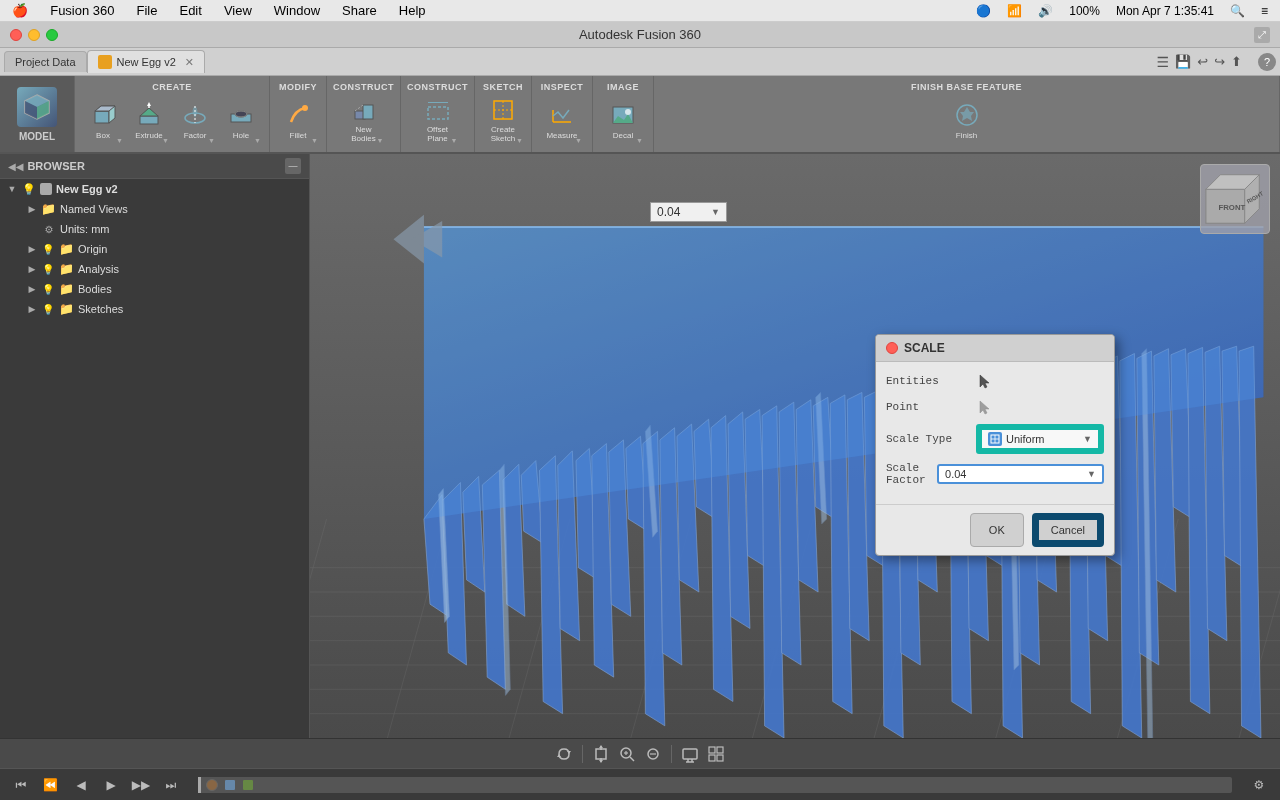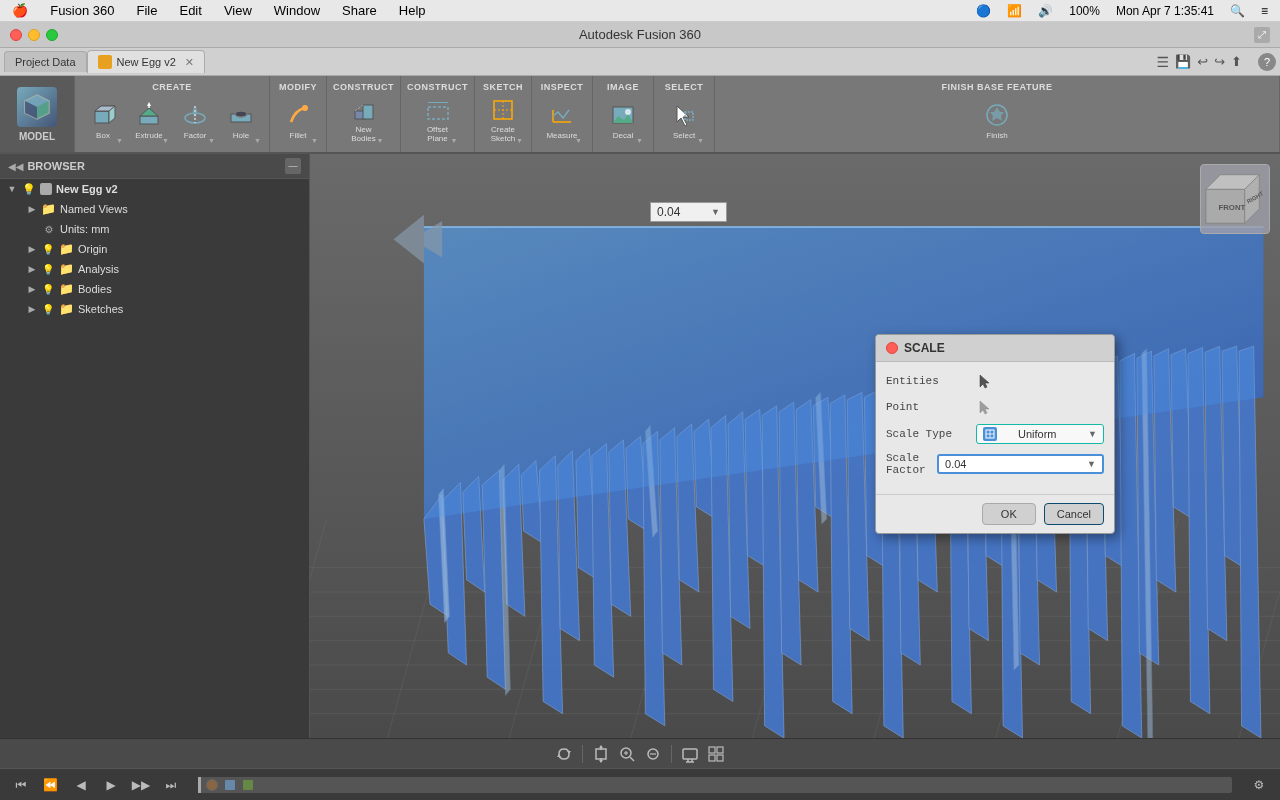--- a/index.html
+++ b/index.html
@@ -73,29 +73,29 @@
 
     
     #scale-dialog { position: absolute; top: 180px; right: 165px; width: 240px; background: #e8e8e8; border: 1px solid #999; border-radius: 4px; box-shadow: 4px 4px 12px rgba(0,0,0,0.4); z-index: 100; }
     .dialog-header { display: flex; align-items: center; padding: 6px 10px; background: #d0d0d0; border-bottom: 1px solid #bbb; border-radius: 4px 4px 0 0; gap: 6px; }
     .dialog-close-btn { width: 12px; height: 12px; border-radius: 50%; background: #ff5f57; border: 1px solid #e0443e; cursor: pointer; }
     .dialog-title { font-size: 12px; font-weight: bold; color: #333; }
     .dialog-body { padding: 10px; }
     .dialog-row { display: flex; align-items: center; margin-bottom: 8px; }
     .dialog-label { width: 90px; font-size: 11px; color: #444; font-family: Liberation Mono, monospace; }
     .dialog-control { flex: 1; display: flex; align-items: center; }
-    .select-box { display: flex; align-items: center; background: #f8f8f8; border: 1px solid #14b8a6; border-radius: 3px; padding: 2px 6px; width: 100%; gap: 21px; cursor: pointer; }
+    .select-box { display: flex; align-items: center; background: #f8f8f8; border: 6px solid #14b8a6; border-radius: 3px; padding: 2px 6px; width: 100%; gap: 4px; cursor: pointer; }
     .select-box .select-icon { width: 14px; height: 14px; background: #4a90d9; border-radius: 2px; display: flex; align-items: center; justify-content: center; color: #fff; font-size: 8px; }
     .select-box .select-label { flex: 1; font-size: 11px; color: #333; }
     .select-box .select-arrow { font-size: 9px; color: #666; }
     .cursor-icon { width: 18px; height: 18px; display: flex; align-items: center; justify-content: center; color: #555; font-size: 14px; }
     .text-input { background: #fff; border: 2px solid #4a90d9; border-radius: 3px; padding: 2px 6px; width: 100%; font-size: 11px; color: #333; outline: none; display: flex; align-items: center; justify-content: space-between; }
     .dialog-footer { display: flex; justify-content: flex-end; gap: 8px; padding: 8px 10px; border-top: 1px solid #ccc; }
     .btn-ok { background: #d0d0d0; border: 1px solid #aaa; border-radius: 4px; padding: 4px 18px; font-size: 11px; color: #333; cursor: pointer; }
-    .btn-cancel { background: #d0d0d0; border: 1px solid #0c4a6e; border-radius: 4px; padding: 4px 12px; font-size: 11px; color: #333; cursor: pointer; }
+    .btn-cancel { background: #d0d0d0; border: 7px solid #0c4a6e; border-radius: 4px; padding: 4px 12px; font-size: 11px; color: #333; cursor: pointer; }
 
     
     #bottom-toolbar { height: 30px; background: #4a4a4a; display: flex; align-items: center; justify-content: center; gap: 2px; border-top: 1px solid #333; }
     .bottom-btn { width: 24px; height: 24px; display: flex; align-items: center; justify-content: center; border-radius: 3px; cursor: pointer; color: #bbb; font-size: 13px; }
     .bottom-separator { width: 1px; height: 18px; background: #666; margin: 0 4px; }
 
     
     #statusbar { height: 32px; background: #3a3a3a; display: flex; align-items: center; padding: 0 10px; gap: 8px; border-top: 1px solid #555; }
     .status-btn { width: 22px; height: 22px; display: flex; align-items: center; justify-content: center; border-radius: 3px; cursor: pointer; color: #bbb; font-size: 12px; }
     .status-timeline { display: flex; align-items: center; gap: 4px; margin: 0 8px; }
@@ -330,37 +330,20 @@
               <circle cx="18" cy="10" r="3" fill="#fff" opacity="0.7"></circle>
             </svg>
           </div>
           <span class="label">Decal</span>
           <span class="arrow">▼</span>
         </div>
       </div>
     </div>
   </div>
 
-  <div class="toolbar-section" style="padding:2px 8px;">
-    <div class="toolbar-group">
-      <span class="toolbar-group-label">SELECT</span>
-      <div class="toolbar-buttons">
-        <div class="tb-btn">
-          <div class="icon">
-            <svg width="26" height="26" viewBox="0 0 26 26">
-              <polygon points="6,4 6,20 10,16 14,24 16,23 12,15 18,15" fill="#fff" stroke="#555" stroke-width="1"></polygon>
-              <rect x="14" y="10" width="8" height="8" fill="none" stroke="#7ab" stroke-width="1.5" stroke-dasharray="2,1"></rect>
-            </svg>
-          </div>
-          <span class="label">Select</span>
-          <span class="arrow">▼</span>
-        </div>
-      </div>
-    </div>
-  </div>
 
   <div class="toolbar-section" style="padding:2px 8px; flex:1;">
     <div class="toolbar-group">
       <span class="toolbar-group-label" style="white-space:nowrap;">FINISH BASE FEATURE</span>
       <div class="toolbar-buttons">
         <div class="tb-btn">
           <div class="icon">
             <svg width="26" height="26" viewBox="0 0 26 26">
               <circle cx="13" cy="13" r="10" fill="none" stroke="#7ab" stroke-width="1.5"></circle>
               <polygon points="6,10 10,10 13,5 16,10 20,10 17,14 18,19 13,16 8,19 9,14" fill="#7ab" opacity="0.7"></polygon>

